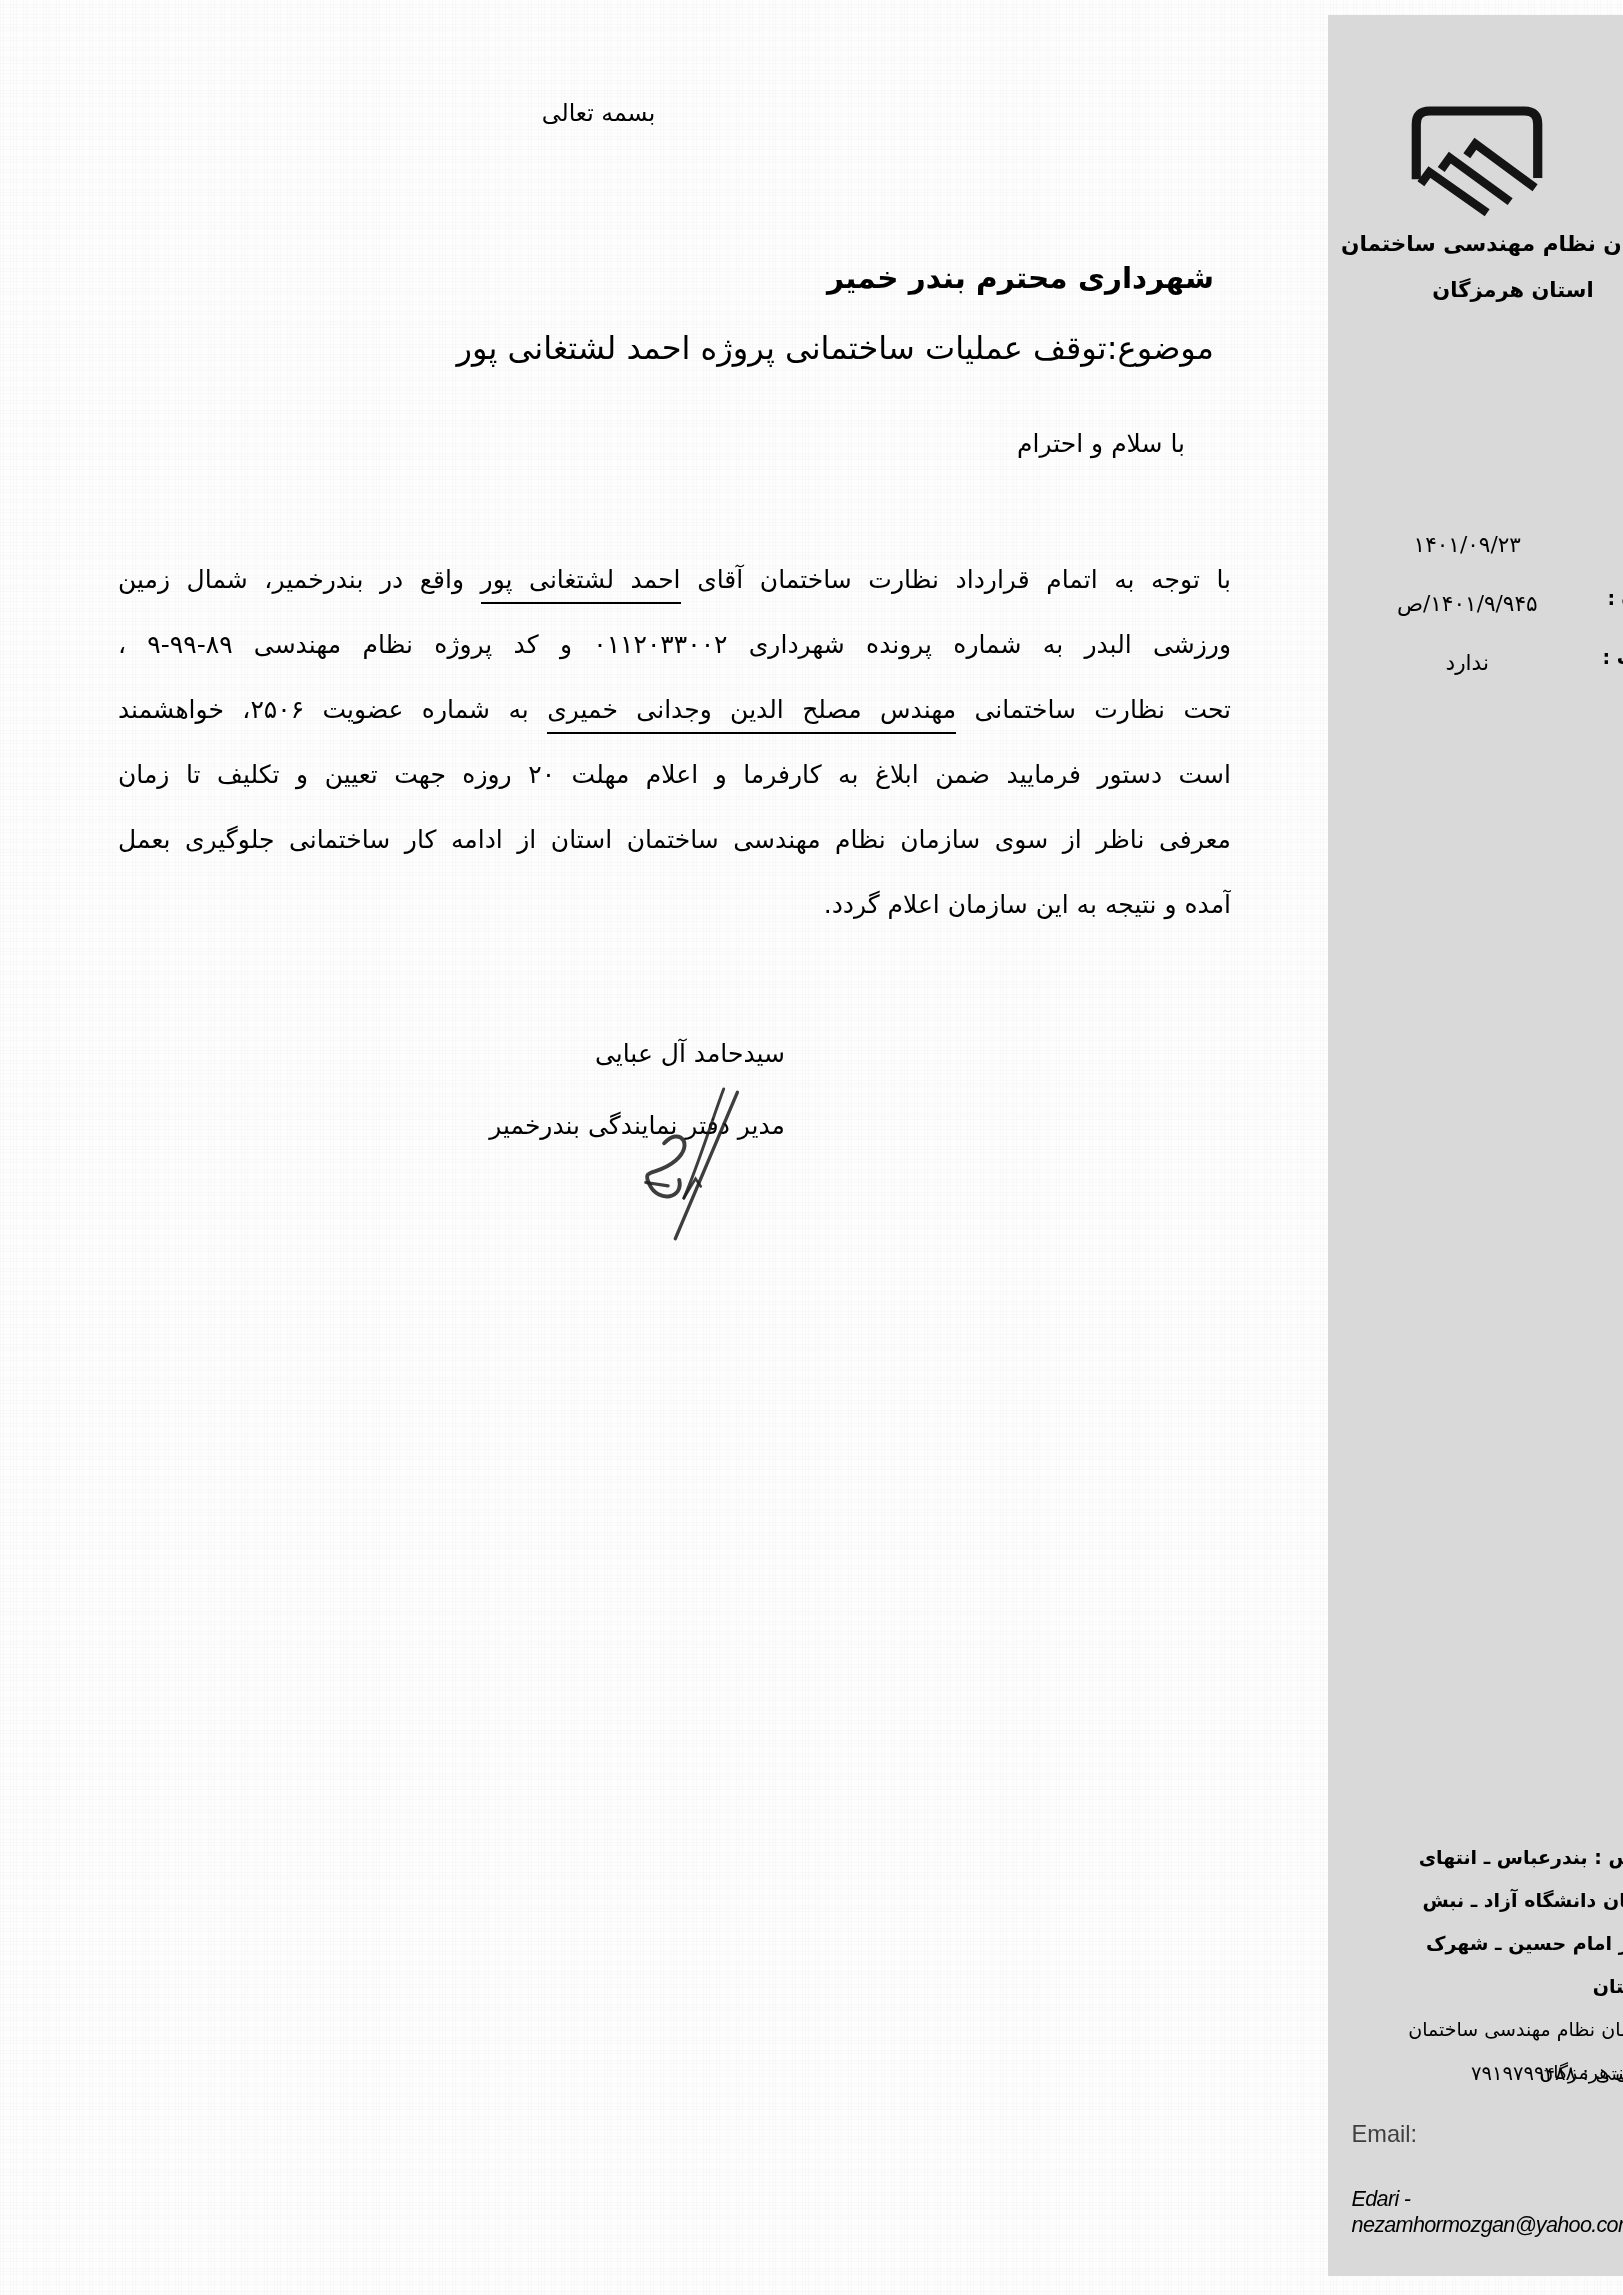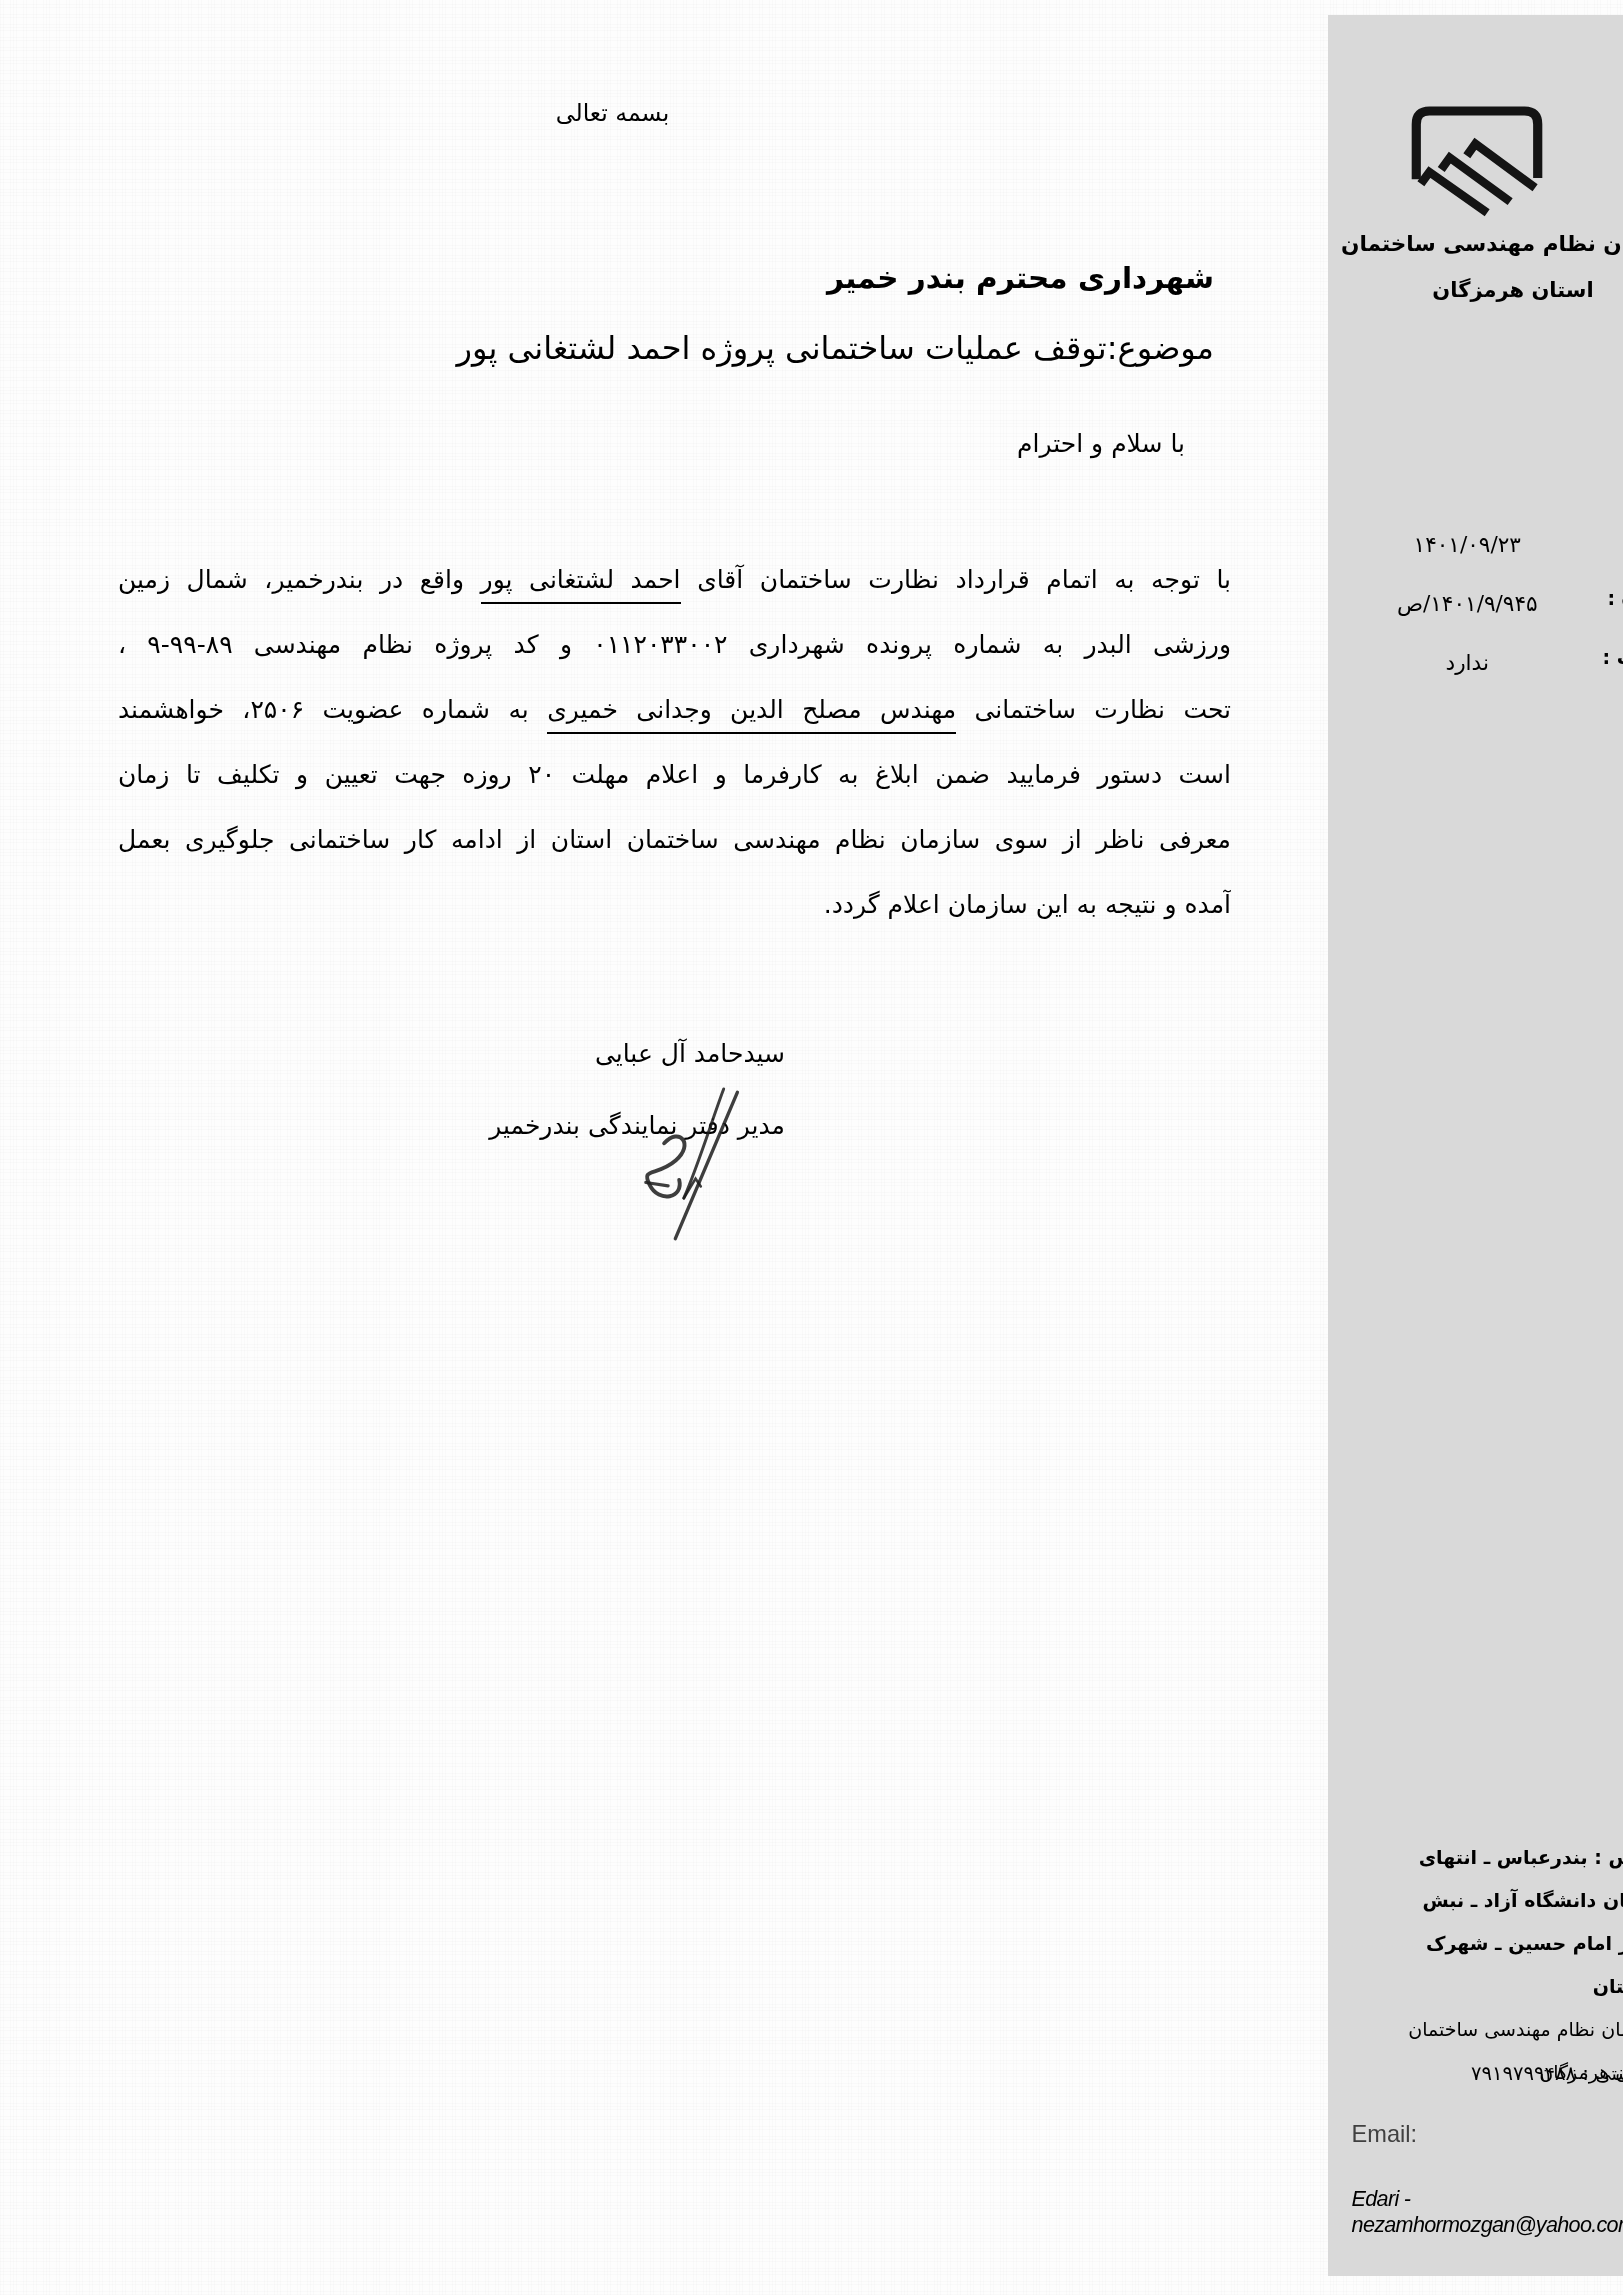--- a/index.html
+++ b/index.html
@@ -7,21 +7,21 @@
   body { width:1623px; height:2295px; position:relative; font-family:"DejaVu Sans", sans-serif; color:#000; }
 
   .page {
     position:absolute; inset:0; background:#fdfdfd;
     background-image:
       repeating-linear-gradient(0deg, rgba(0,0,0,0.015) 0 0.7px, transparent 0.7px 3.3px),
       repeating-linear-gradient(90deg, rgba(0,0,0,0.015) 0 0.7px, transparent 0.7px 3.3px);
   }
 
   
-  .besmele { position:absolute; top:99px; left:472px; width:281px; text-align:center; font-size:23.6px; direction:rtl; }
+  .besmele { position:absolute; top:99px; left:458px; width:281px; text-align:center; font-size:23.6px; direction:rtl; }
 
   .heading-block { position:absolute; right:409px; top:261px; direction:rtl; text-align:right; }
   .heading-block .line1 { font-size:29.5px; font-weight:bold; }
   .heading-block .line2 { font-size:32px; font-weight:normal; margin-top:34px; }
 
   .salutation { position:absolute; right:438px; top:429px; direction:rtl; font-size:25px; }
 
   .body-par { position:absolute; left:118px; top:547px; width:1113px; direction:rtl; font-size:25px; }
   .body-par .bline { height:65px; line-height:65px; overflow:hidden; text-align:justify; text-align-last:justify; }
   .body-par .bline.last { text-align:right; text-align-last:right; }

